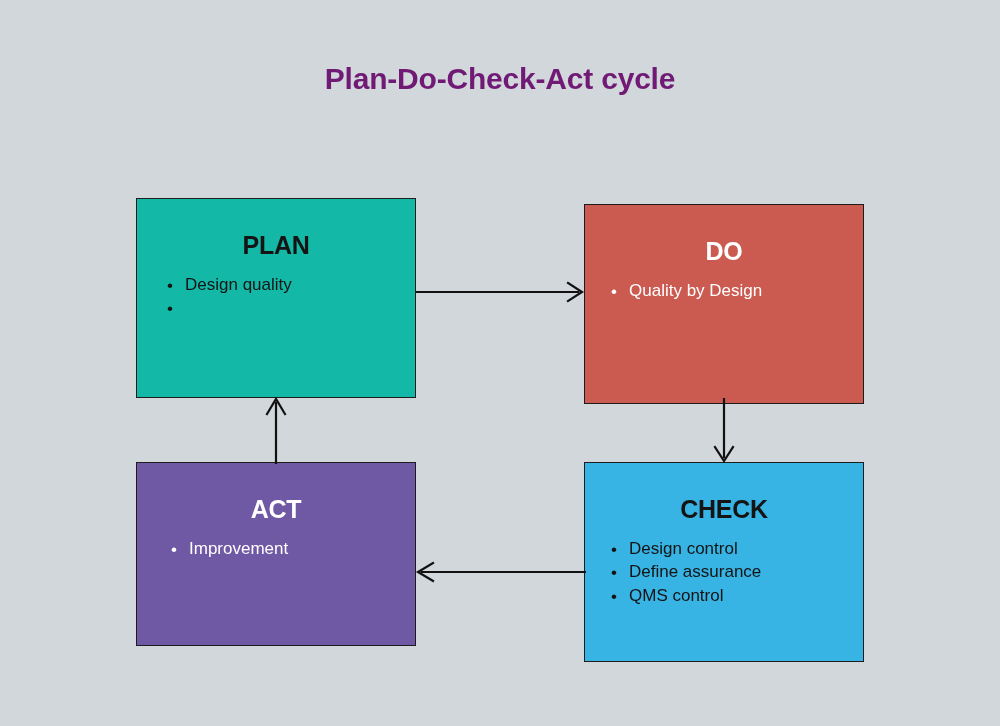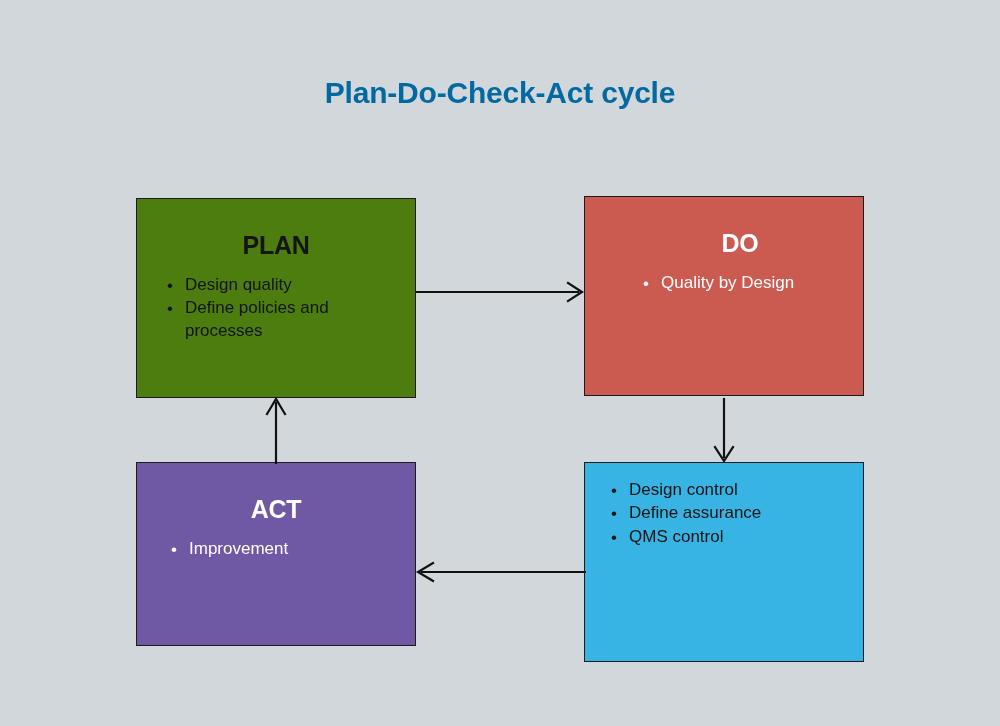--- a/index.html
+++ b/index.html
@@ -21,23 +21,22 @@
 
   
   #diagram-title {
     position: absolute;
     left: 0;
     top: 62px;
     width: 1000px;
     text-align: center;
     font-size: 30px;
     font-weight: bold;
-    color: #0369a1;
+    color: #701a75;
     letter-spacing: -0.2px;
-    margin-top: 14px;
   }
 
   
   .pdca-box {
     position: absolute;
     box-sizing: border-box;
     border: 1.5px solid #1c1c1c;
     padding: 0;
   }
   .box-heading {
@@ -66,34 +65,33 @@
     font-size: 17px;
     line-height: 1.32;
   }
 
   
   #box-plan {
     left: 136px;
     top: 198px;
     width: 280px;
     height: 200px;
-    background: #4d7c0f;
+    background: #14b8a6;
     color: #141414;
   }
   #box-plan .box-list { margin-top: 16px; }
 
   
   #box-do {
     left: 584px;
-    top: 196px;
+    top: 204px;
     width: 280px;
     height: 200px;
     background: #cb5a51;
     color: #ffffff;
-    padding-left: 32px;
   }
   #box-do .box-list { margin-top: 16px; padding-left: 44px; }
 
   
   #box-act {
     left: 136px;
     top: 462px;
     width: 280px;
     height: 184px;
     background: #6f58a4;
@@ -126,39 +124,40 @@
 <body>
 
 <div id="canvas">
 
   <div id="diagram-title">Plan-Do-Check-Act cycle</div>
 
   <div class="pdca-box" id="box-plan">
     <div class="box-heading">PLAN</div>
     <ul class="box-list">
       <li><span class="bullet-dot">•</span><span>Design quality</span></li>
-      <li><span class="bullet-dot">•</span><span>Define policies and processes</span></li>
+      <li><span class="bullet-dot">•</span></li>
     </ul>
   </div>
 
   <div class="pdca-box" id="box-do">
     <div class="box-heading">DO</div>
     <ul class="box-list">
       <li><span class="bullet-dot">•</span><span>Quality by Design</span></li>
     </ul>
   </div>
 
   <div class="pdca-box" id="box-act">
     <div class="box-heading">ACT</div>
     <ul class="box-list">
       <li><span class="bullet-dot">•</span><span>Improvement</span></li>
     </ul>
   </div>
 
   <div class="pdca-box" id="box-check">
+    <div class="box-heading">CHECK</div>
     <ul class="box-list">
       <li><span class="bullet-dot">•</span><span>Design control</span></li>
       <li><span class="bullet-dot">•</span><span>Define assurance</span></li>
       <li><span class="bullet-dot">•</span><span>QMS control</span></li>
     </ul>
   </div>
 
   <svg class="arrow-svg" id="arrow-plan-to-do" viewBox="0 0 170 40">
     <line x1="0" y1="20" x2="163" y2="20" stroke="#111111" stroke-width="2.2"></line>
     <polyline points="152,11 166,20 152,29" fill="none" stroke="#111111" stroke-width="2.2" stroke-linecap="square"></polyline>

